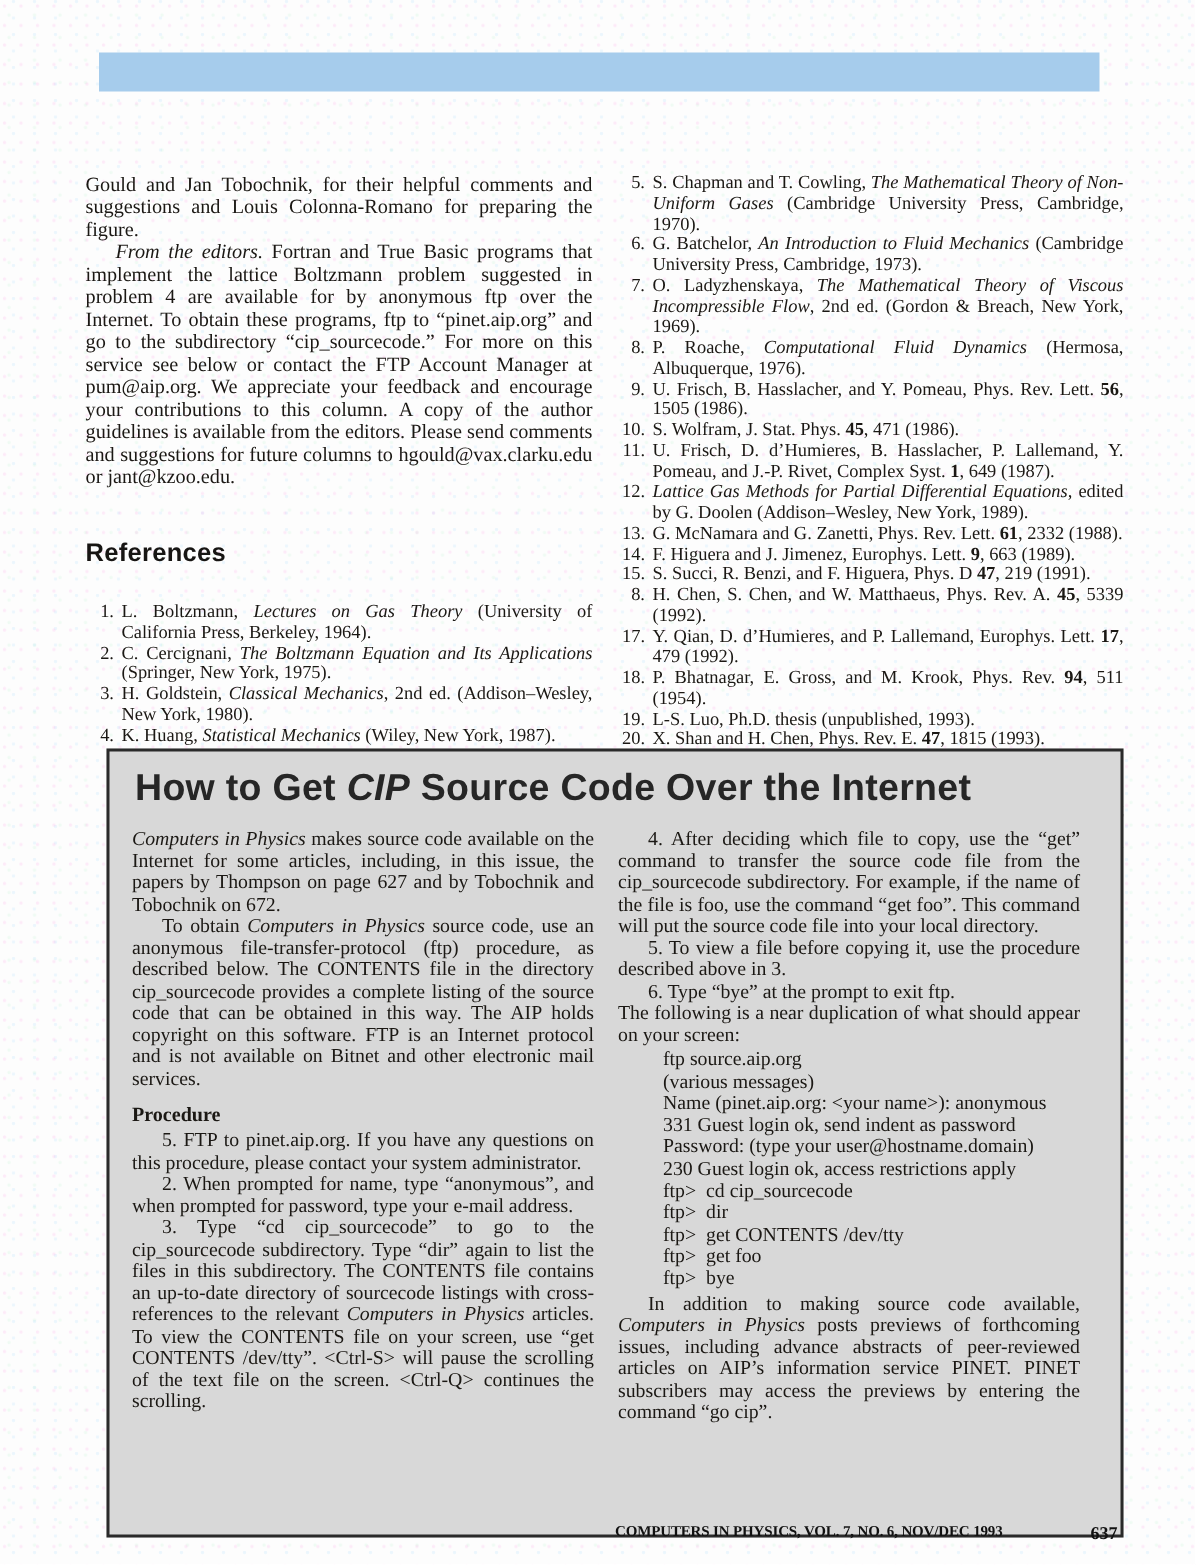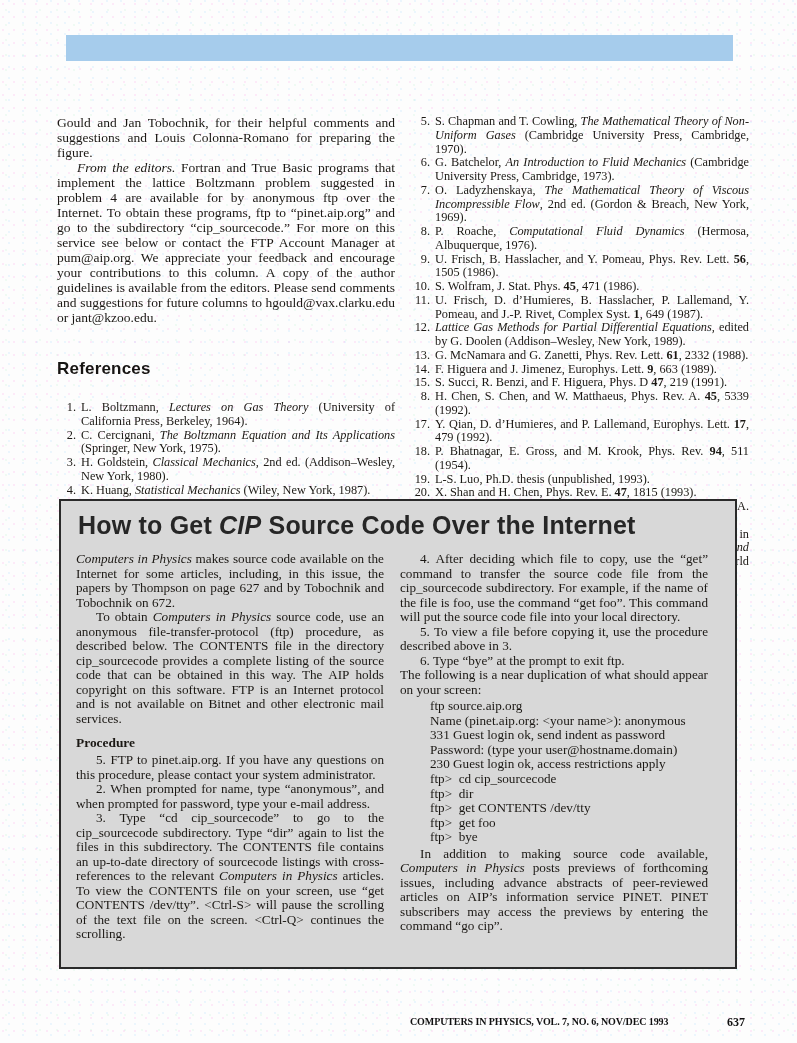--- a/index.html
+++ b/index.html
@@ -22,21 +22,21 @@
   .refs-heading{
     font-family:"Liberation Sans", sans-serif;font-size:17px;font-weight:700;
     margin:34px 0 22px 0;letter-spacing:.2px;color:#171513;
   }
   .refs{font-size:12.3px;line-height:13.75px;text-align:justify;}
   .ref{padding-left:24px;margin:0;}
   .ref-num{display:inline-block;width:19px;margin-left:-24px;margin-right:5px;text-align:right;text-indent:0;}
   .it{font-style:italic;}
   .bd{font-weight:bold;}
   .cip-box{
-    position:absolute;left:59px;top:499px;width:678px;height:470px;
+    position:absolute;left:71px;top:499px;width:678px;height:526px;
     box-sizing:border-box;border:2px solid #2a2a2a;background:#d8d8d8;
     padding:8px 15px 10px 15px;overflow:hidden;
   }
   .box-title{
     font-family:"Liberation Sans", sans-serif;font-size:25px;font-weight:700;
     margin:2px 0 12px 2px;color:#262626;letter-spacing:.2px;
   }
   .box-cols{display:flex;gap:16px;}
   .bcol{width:308px;}
   .cip-box .para{font-size:13.2px;line-height:14.5px;}
@@ -110,20 +110,21 @@
       </div>
       <div class="bcol">
         <div>
             <p class="para ind"><span>4. After deciding which file to copy, use the “get” command to transfer the source code file from the cip_sourcecode subdirectory. For example, if the name of the file is foo, use the command “get foo”. This command will put the source code file into your local directory.</span></p>
             <p class="para ind"><span>5. To view a file before copying it, use the procedure described above in 3.</span></p>
             <p class="para ind"><span>6. Type “bye” at the prompt to exit ftp.</span></p>
             <p class="para"><span>The following is a near duplication of what should appear on your screen:</span></p>
           </div>
         <div class="screen">
             <div class="screen-line">ftp source.aip.org</div>
+            <div class="screen-line">(various messages)</div>
             <div class="screen-line">Name (pinet.aip.org: &lt;your name&gt;): anonymous</div>
             <div class="screen-line">331 Guest login ok, send indent as password</div>
             <div class="screen-line">Password: (type your user@hostname.domain)</div>
             <div class="screen-line">230 Guest login ok, access restrictions apply</div>
             <div class="screen-line">ftp&gt;  cd cip_sourcecode</div>
             <div class="screen-line">ftp&gt;  dir</div>
             <div class="screen-line">ftp&gt;  get CONTENTS /dev/tty</div>
             <div class="screen-line">ftp&gt;  get foo</div>
             <div class="screen-line">ftp&gt;  bye</div>
           </div>

